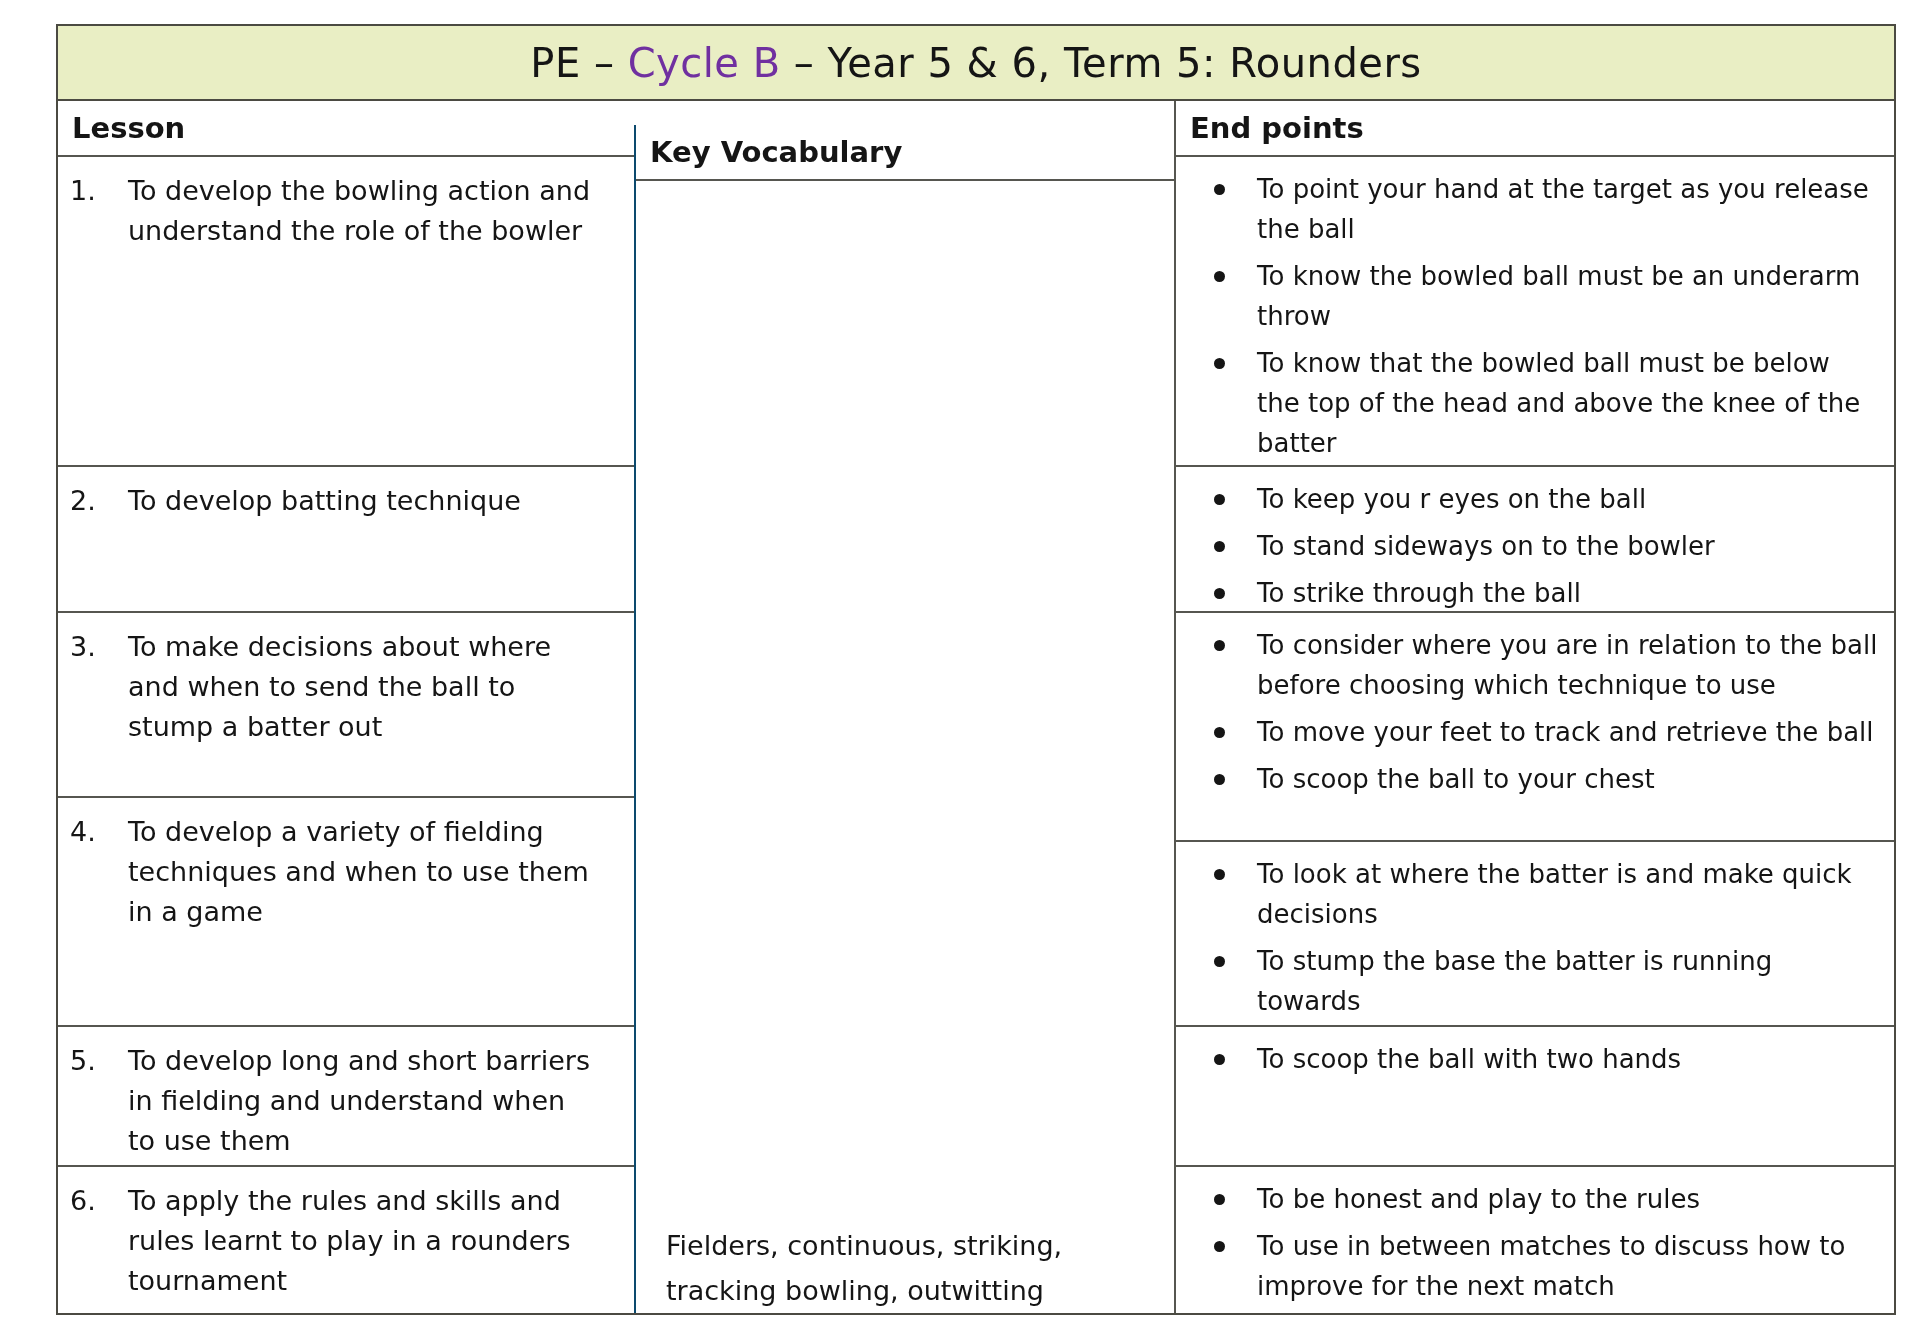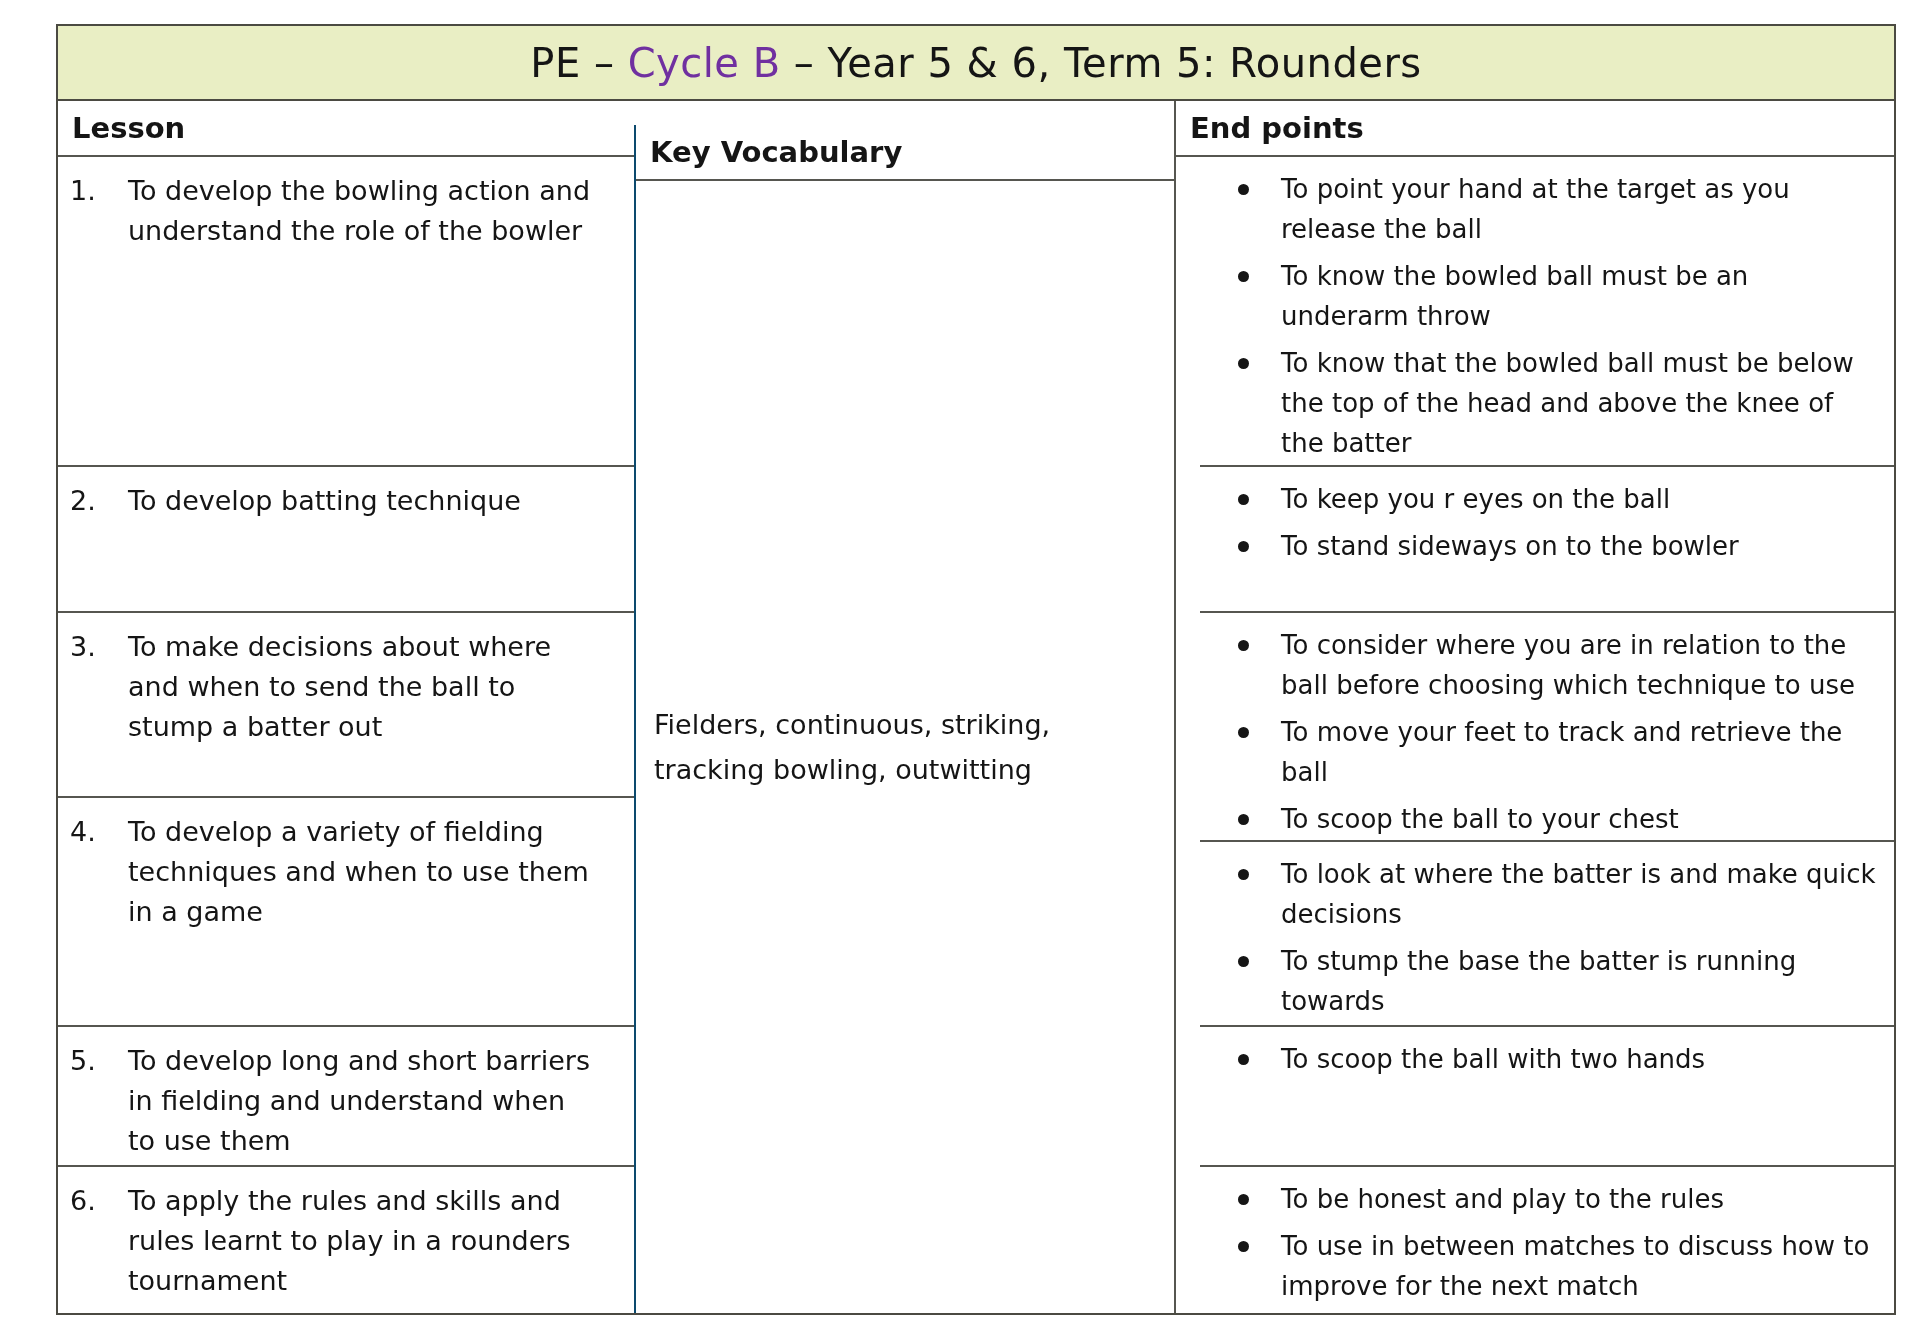--- a/index.html
+++ b/index.html
@@ -64,34 +64,33 @@
     padding:14px 38px 0 12px;
     font-size:27px;
     line-height:40px;
   }
   .lesson-num { width:58px; flex:0 0 58px; }
   .lesson-text { flex:1; }
 
   
   .vocab-cell {
     flex:1;
-    display:flex; align-items:center;
-    padding-left:18px;
+    display:flex; align-items:flex-end;
+    padding-left:30px;
   }
   .vocab-text {
     font-size:27px;
     line-height:45px;
     max-width:442px;
   }
 
   
   .end-cell {
     padding:12px 16px 0 32px;
     list-style:none;
-    margin-left:24px;
   }
   .end-cell li {
     position:relative;
     padding-left:49px;
     font-size:26px;
     line-height:40px;
     margin-bottom:7px;
   }
   .end-cell li::before {
     content:"";
@@ -156,20 +155,21 @@
         <div class="hdr">End points</div>
 
         <ul class="row sep h1 end-cell">
           <li>To point your hand at the target as you release the ball</li>
           <li>To know the bowled ball must be an underarm throw</li>
           <li>To know that the bowled ball must be below the top of the head and above the knee of the batter</li>
         </ul>
         <ul class="row sep h2 end-cell">
           <li>To keep you r eyes on the ball</li>
           <li>To stand sideways on to the bowler</li>
+          <li>To strike through the ball</li>
         </ul>
         <ul class="row sep h4 end-cell">
           <li>To consider where you are in relation to the ball before choosing which technique to use</li>
           <li>To move your feet to track and retrieve the ball</li>
           <li>To scoop the ball to your chest</li>
         </ul>
         <ul class="row sep h3 end-cell">
           <li>To look at where the batter is and make quick decisions</li>
           <li>To stump the base the batter is running towards</li>
         </ul>

